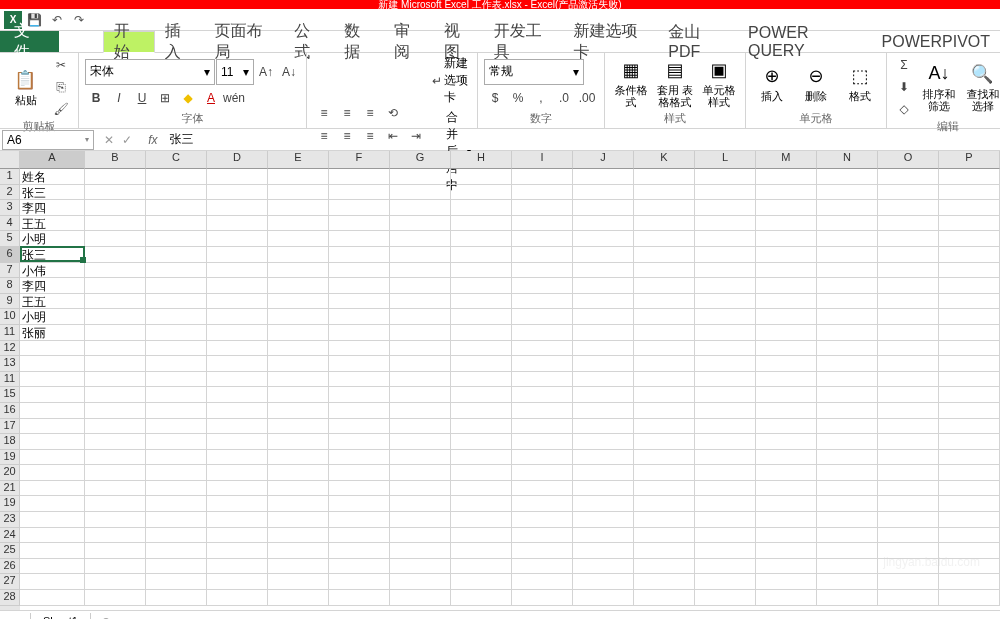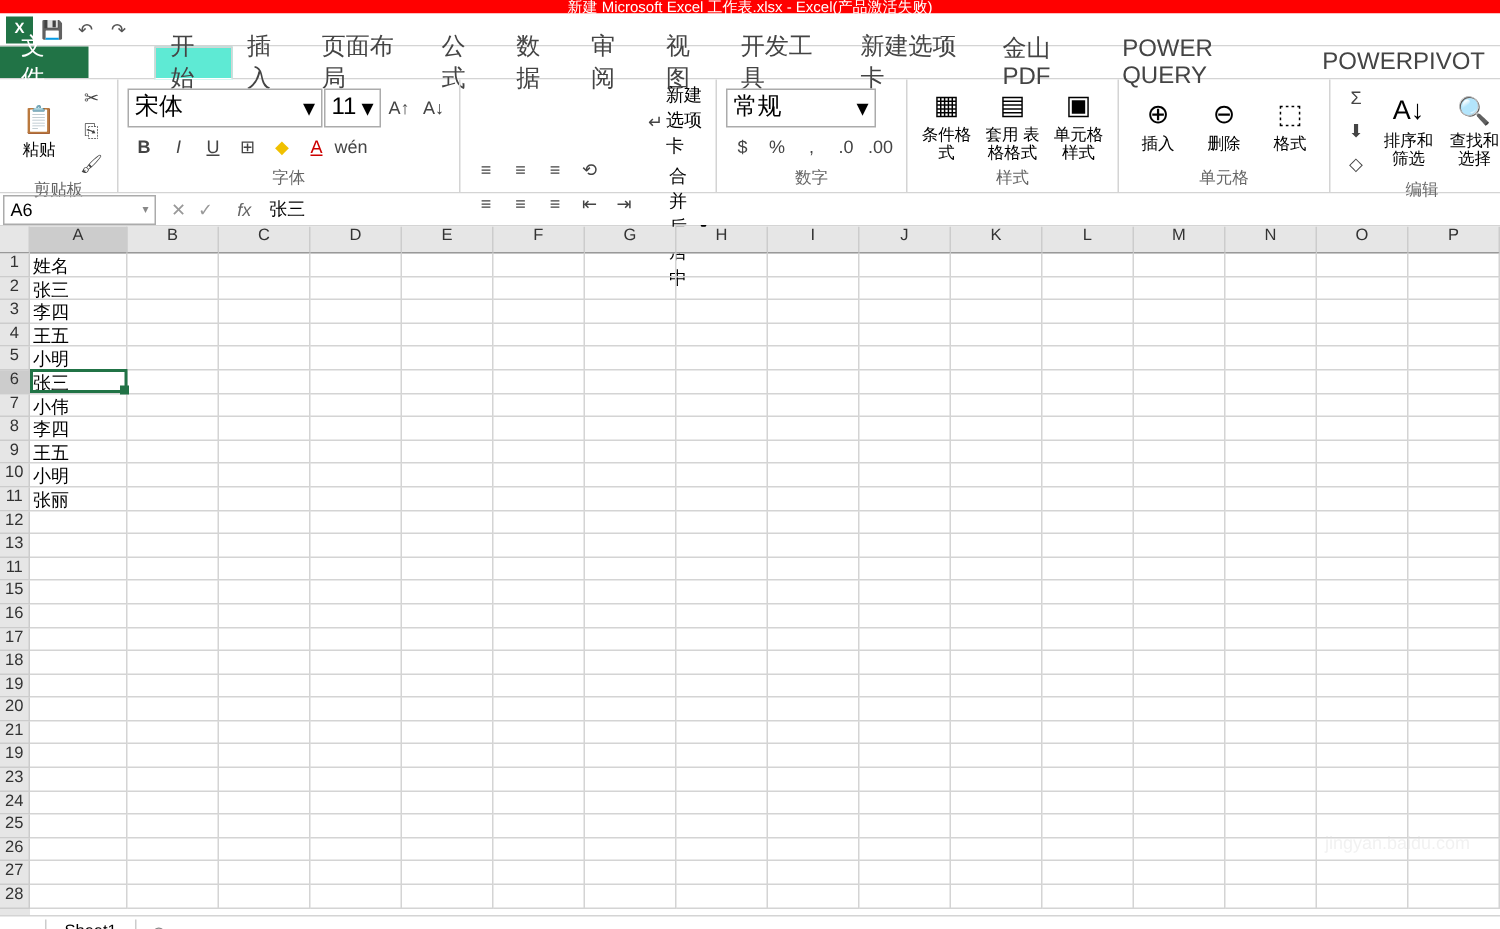--- a/index.html
+++ b/index.html
@@ -7,38 +7,38 @@
 
 .title-bar { background: #f00; color: #fff; height: 9px; display: flex; align-items: center; justify-content: center; font-size: 10px; }
 
 .qat { background: #fff; height: 22px; display: flex; align-items: center; border-bottom: 1px solid #d4d4d4; gap: 4px; padding-left: 4px; }
 .qat-logo { width: 18px; height: 18px; background: #217346; display:flex; align-items:center; justify-content:center; color:#fff; font-size:10px; font-weight:bold; }
 .qat-btn { width: 18px; height: 18px; display: flex; align-items: center; justify-content: center; color: #555; }
 
 .tabs { display: flex; background: #fff; height: 22px; border-bottom: 1px solid #d4d4d4; }
 .tab { padding: 0 10px; display: flex; align-items: center; cursor: pointer; color: #444; font-size: 16px; }
 .tab-file { background: #217346; color: #fff; padding: 0 14px; }
-.tab-active { border: 1px solid #d4d4d4; border-bottom: 1px solid #fff; background: #5eead4; margin-bottom: -1px; margin-left: 44px; }
+.tab-active { border: 1px solid #d4d4d4; border-bottom: 1px solid #fff; background: #bef264; margin-bottom: -1px; margin-left: 44px; }
 
 .ribbon { background: #fff; height: 76px; display: flex; border-bottom: 1px solid #d4d4d4; }
 .rgroup { border-right: 1px solid #d4d4d4; display: flex; flex-direction: column; padding: 2px 6px 0 6px; }
 .rgroup-body { flex: 1; display: flex; align-items: center; gap: 4px; }
 .rgroup-label { text-align: center; font-size: 11px; color: #666; padding-bottom: 2px; }
 
 .big-btn { display: flex; flex-direction: column; align-items: center; gap: 2px; width: 40px; }
 .big-icon { width: 24px; height: 24px; display:flex; align-items:center; justify-content:center; font-size:18px; }
 .big-lbl { font-size: 11px; text-align: center; line-height: 1.1; }
 
 .col { display: flex; flex-direction: column; gap: 2px; }
 .btn-sm { width: 22px; height: 20px; display: flex; align-items: center; justify-content: center; border: 1px solid transparent; font-size: 12px; color: #444; }
-.sel { height: 20px; border: 1px solid #ababab; background: #fff; font-size: 16px; padding: 12px 4px; display:flex; align-items:center; justify-content:space-between; }
+.sel { height: 20px; border: 1px solid #ababab; background: #fff; font-size: 12px; padding: 12px 4px; display:flex; align-items:center; justify-content:space-between; }
 .row { display: flex; gap: 1px; align-items: center; }
 
 .name-fx { height: 22px; display: flex; align-items: center; border-bottom: 1px solid #d4d4d4; background: #fff; }
-.name-box { width: 102px; height: 20px; border: 1px solid #ababab; padding: 0 4px; display:flex; align-items:center; justify-content:space-between; margin-left:2px; }
+.name-box { width: 92px; height: 20px; border: 1px solid #ababab; padding: 0 4px; display:flex; align-items:center; justify-content:space-between; margin-left:2px; }
 .fx-btns { display: flex; gap: 8px; padding: 0 10px; color: #999; }
 .fx-label { font-style: italic; color: #666; padding: 0 6px; }
 .fx-input { flex: 1; padding: 0 6px; }
 
 .sheet { display: flex; height: 459px; }
 .rowhdrs { width: 20px; background: #e6e6e6; }
 .corner { width: 20px; height: 18px; background: #e6e6e6; border-right: 1px solid #ccc; border-bottom: 1px solid #999; }
 .rowhdr { height: 15.6px; border-right: 1px solid #ccc; border-bottom: 1px solid #ccc; text-align: center; font-size: 11px; color: #333; background:#e6e6e6; }
 .rowhdr.active { background: #ccc; }
 

